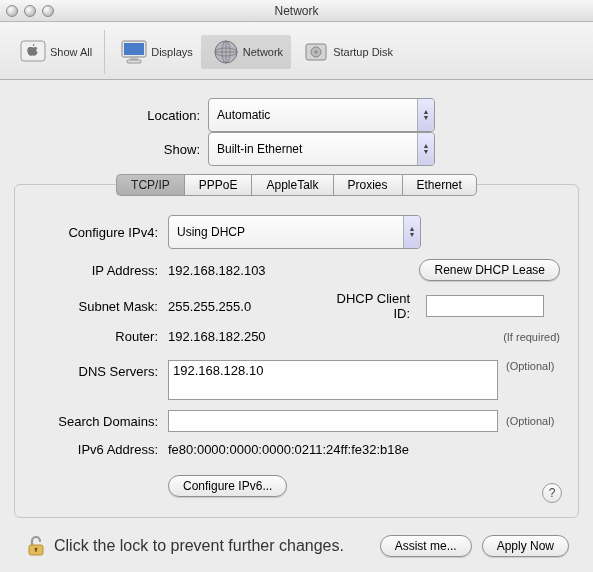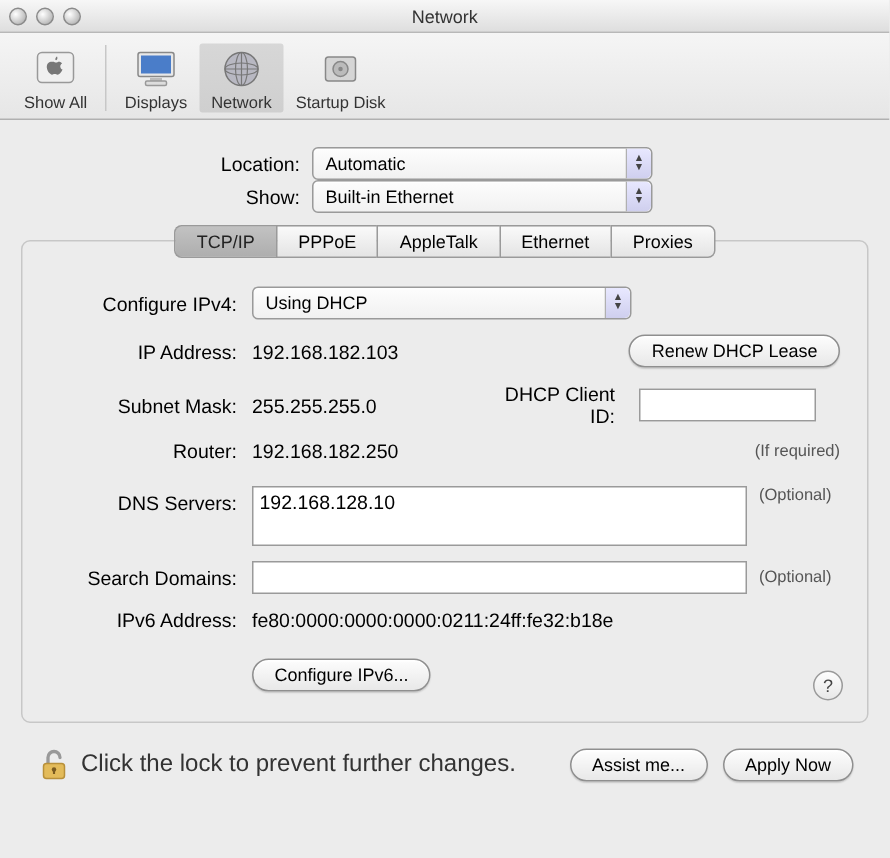--- a/index.html
+++ b/index.html
@@ -32,36 +32,36 @@
     pointer-events: none;
   }
   .toolbar {
     height: 58px;
     background: linear-gradient(#f5f5f5, #e6e6e6);
     border-bottom: 1px solid #b0b0b0;
     display: flex; align-items: center;
     padding: 2px 8px 0;
     gap: 0;
   }
-  .tool { display: flex; flex-direction: column; align-items: center; padding: 0 8px;
+  .tool { display: flex; flex-direction: row; align-items: center; padding: 0 8px;
     font-size: 11px; color: #333; cursor: default; }
   .tool .icon { width: 34px; height: 34px; display: flex; align-items: center; justify-content: center; }
   .sep {
     width: 1px; height: 44px; background: #c7c7c7; margin: 0 4px;
   }
   .tool.active {
     background: linear-gradient(#d7d7d7,#cfcfcf);
     border-radius: 2px;
   }
   .content { padding: 18px 6px 6px; }
   .topselects { display: flex; flex-direction: column; gap: 0; margin-bottom: 18px; }
   .row { display: flex; align-items: center; }
   .lbl { width: 202px; text-align: right; padding-right: 8px; font-size: 13px; }
   .popup {
-    height: 22px; background: linear-gradient(#fdfdfd,#f1f1f1);
+    height: 34px; background: linear-gradient(#fdfdfd,#f1f1f1);
     border: 1px solid #9a9a9a; border-radius: 4px;
     display: flex; align-items: center; padding: 0 20px 0 8px;
     position: relative; font-size: 12px;
     box-shadow: 0 1px 0 #fff inset;
   }
   .popup .arrows {
     position: absolute; right: 0; top: 0; bottom: 0; width: 17px;
     background: linear-gradient(#e8e8ff,#cfcfee);
     border-left: 1px solid #b0b0b0;
     border-top-right-radius: 4px; border-bottom-right-radius: 4px;
@@ -197,22 +197,22 @@
         <div class="arrows">▲<br>▼</div>
       </div>
     </div>
   </div>
 
   <div class="groupbox">
     <div class="tabbar">
       <div class="tab active">TCP/IP</div>
       <div class="tab">PPPoE</div>
       <div class="tab">AppleTalk</div>
+      <div class="tab">Proxies</div>
       <div class="tab">Ethernet</div>
-      <div class="tab">Proxies</div>
     </div>
 
     <div class="formrows">
       <div class="frow">
         <div class="flbl">Configure IPv4:</div>
         <div class="popup" style="width:253px">
           <span>Using DHCP</span>
           <div class="arrows">▲<br>▼</div>
         </div>
       </div>

